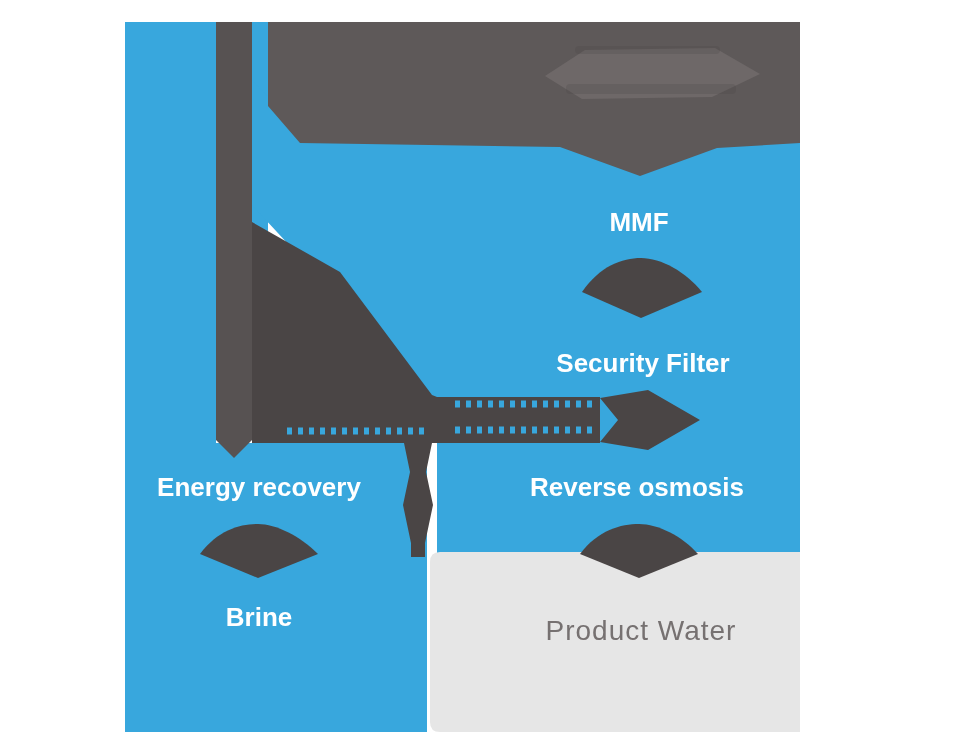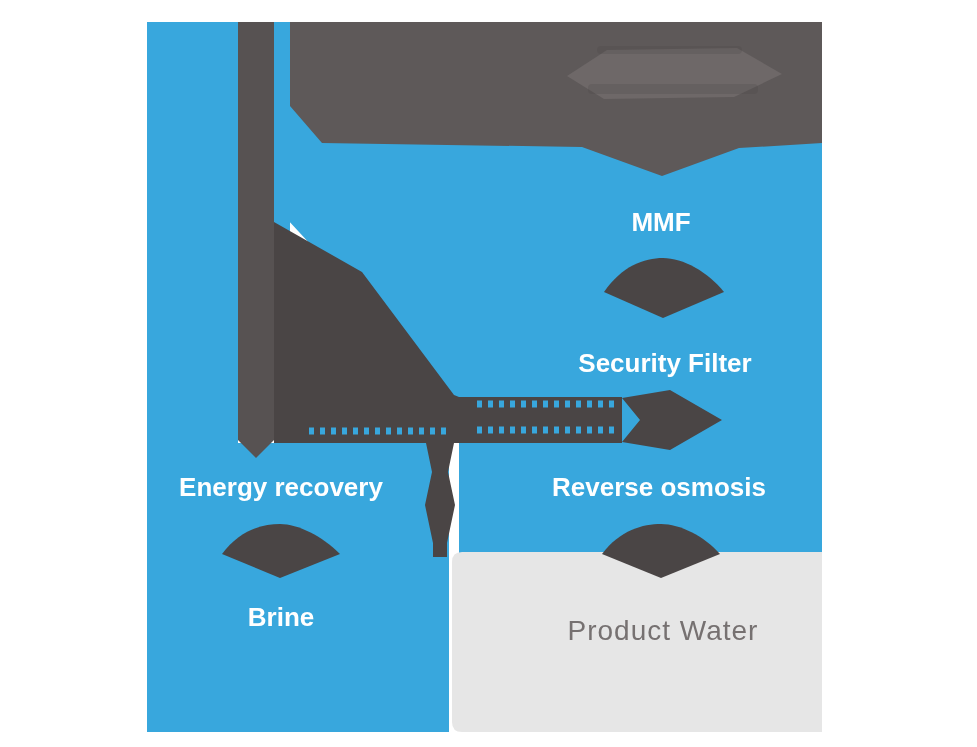--- a/index.html
+++ b/index.html
@@ -8,21 +8,21 @@
     --stripe-gray:#575252;
     --arrow-dark:#4A4545;
     --lens-gray:#6E6868;
     --product-box-gray:#E6E6E6;
     --product-text-gray:#767171;
     --label-white:#FFFFFF;
     --background:#FFFFFF;
   }
   html,body{margin:0;padding:0;}
   body{background:var(--background);font-family:"Liberation Sans", sans-serif;}
-  .canvas{position:relative;width:800px;height:747px;background:var(--background);overflow:hidden;padding-left:22px;}
+  .canvas{position:relative;width:800px;height:747px;background:var(--background);overflow:hidden;}
   svg{display:block;}
   .node-label{
     font-family:"Liberation Sans", sans-serif;
     font-size:26px;
     font-weight:700;
     fill:var(--label-white);
     text-anchor:middle;
   }
   .product-label{
     font-family:"Liberation Sans", sans-serif;

